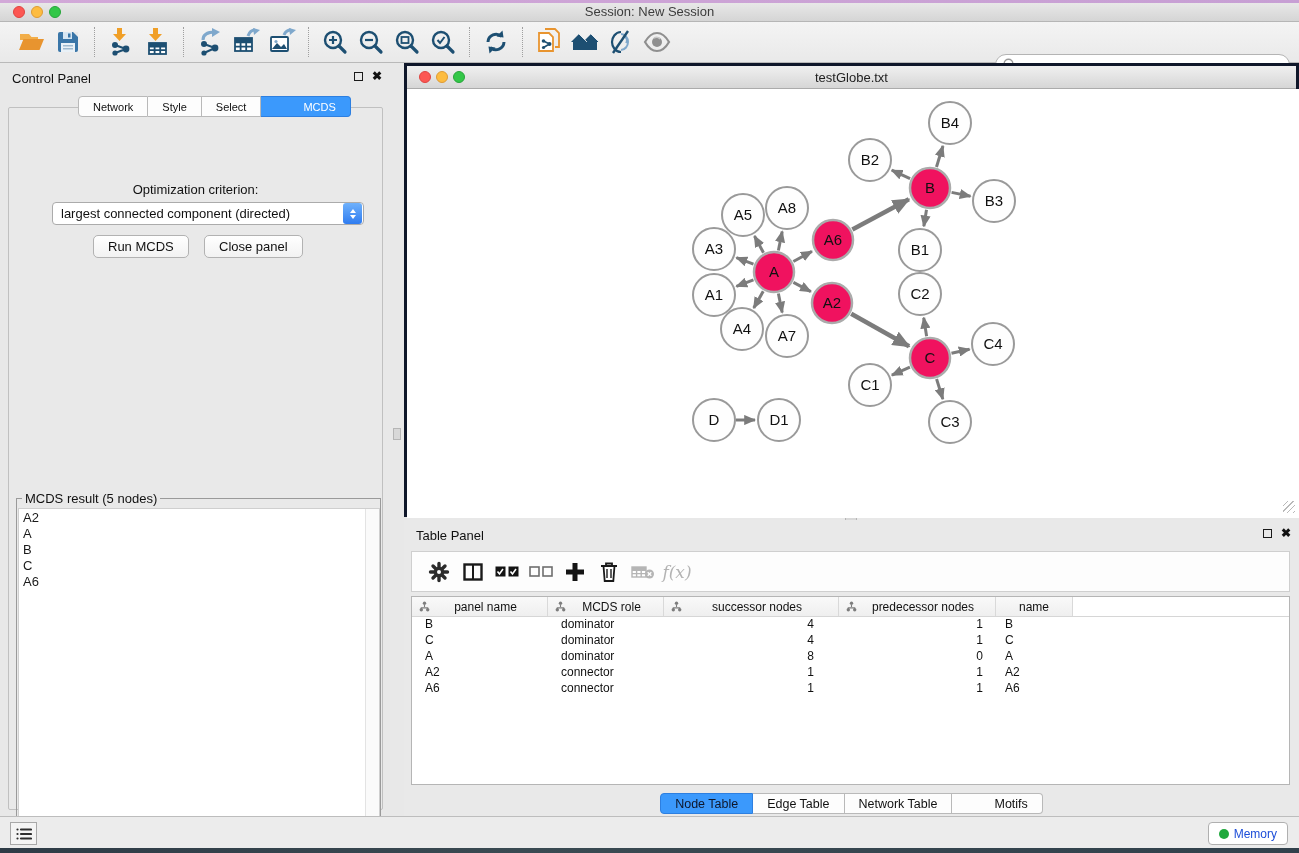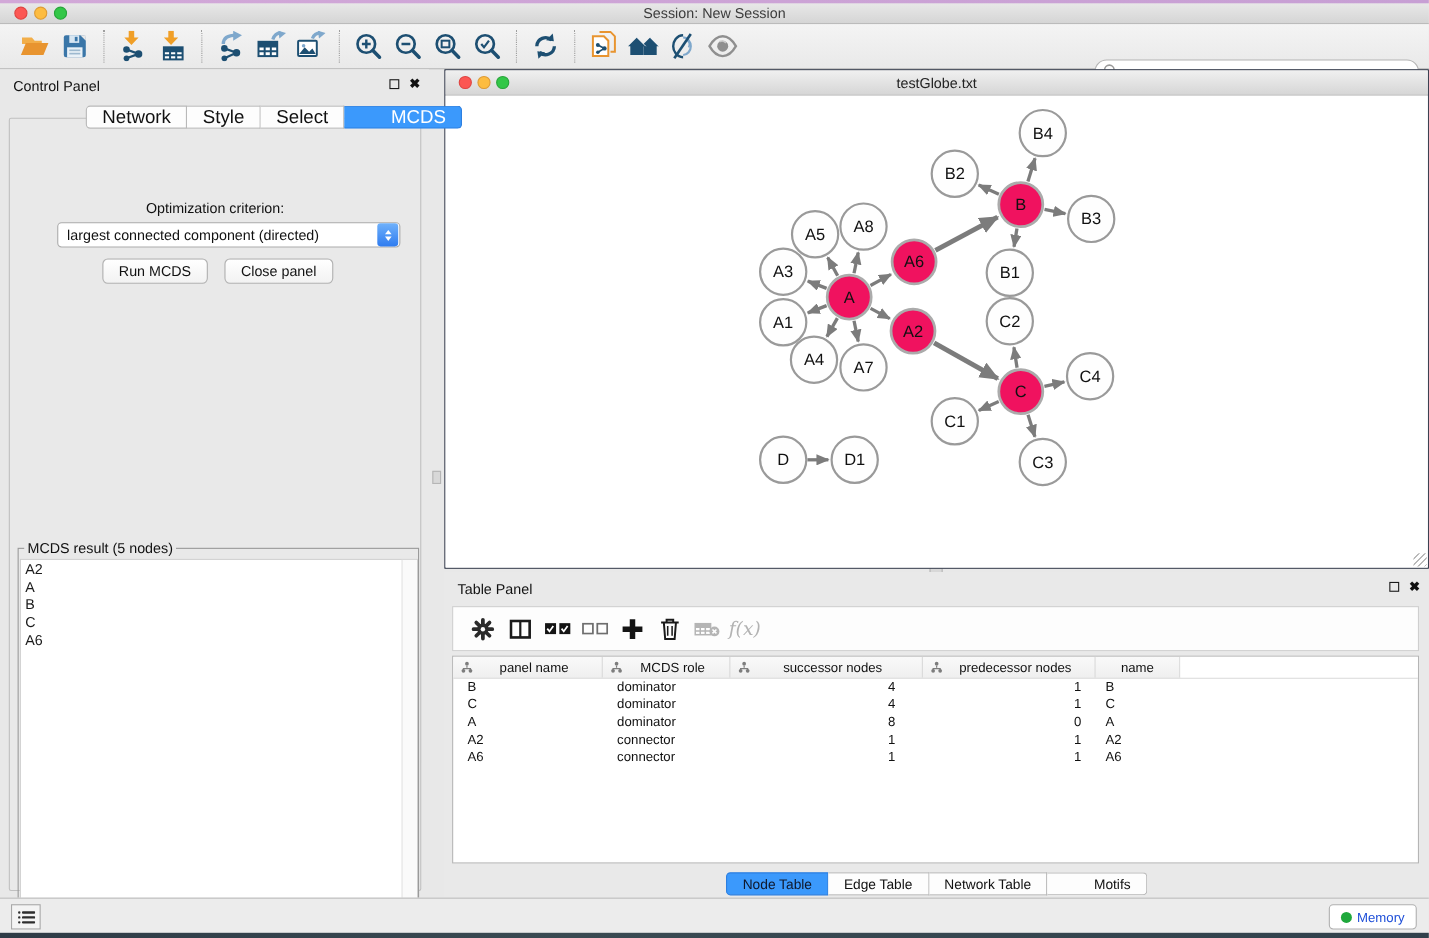--- a/index.html
+++ b/index.html
@@ -33,21 +33,21 @@
   .searchbox input { border:none; outline:none; flex:1; height:16px; font-size:12px; background:transparent; }
 
   
   .cpanel { left:0; top:63px; width:390px; height:753px; background:#e8e8e8; }
   .panel-head { position:absolute; left:12px; top:8px; font-size:13px; color:#111; }
   .panel-ctrls { position:absolute; right:8px; top:9px; display:flex; gap:9px; align-items:center; }
   .float-ico { width:9px; height:9px; border:1.5px solid #1a1a1a; display:inline-block; }
   .close-ico { font-size:12px; font-weight:bold; color:#111; line-height:9px; }
   .cp-tabs { position:absolute; left:78px; top:33px; display:flex; z-index:5; }
   .tabbtn { height:21px; padding:0 14px; background:#fdfdfd; border:1px solid #b9b9b9; border-left:none;
-    font-size:17px; display:flex; align-items:center; color:#111; }
+    font-size:11px; display:flex; align-items:center; color:#111; }
   .tabbtn:first-child { border-left:1px solid #b9b9b9; border-radius:4px 0 0 4px; }
   .tabbtn:last-child { border-radius:0 4px 4px 0;padding-left:42px; }
   .tabbtn.active { background:#3b99fc; border-color:#2d7fe0; color:#fff; }
   .cp-inner { position:absolute; left:8px; top:44px; width:375px; height:703px;
     border:1px solid #c0c0c0; border-radius:2px; background:#e9e9e9; }
   .opt-label { position:absolute; left:0; width:100%; top:74px; text-align:center; font-size:13px; color:#111; }
   .selectbox { position:absolute; left:43px; top:94px; width:312px; height:23px; background:#fff;
     border:1px solid #ababab; border-radius:4px; display:flex; align-items:center; }
   .selectbox .val { flex:1; font-size:13px; padding-left:8px; color:#111; white-space:nowrap; }
   .stepper { width:19px; height:21px; margin-right:1px; border-radius:3px;
@@ -62,21 +62,21 @@
   .mcds-list { position:absolute; left:1px; top:9px; width:362px; height:334px; background:#fff;
     border:1px solid #cfcfcf; font-size:13px; }
   .mcds-list .scroll { position:absolute; right:0; top:0; width:14px; height:100%; background:#fafafa; border-left:1px solid #e3e3e3; }
   .mcds-item { padding:1.5px 0 1.5px 4px; line-height:13px; }
 
   
   .vdiv-handle { left:393px; top:428px; width:8px; height:12px; background:#d8d8d8; border:1px solid #b5b5b5; }
   .hdiv-handle { left:845px; top:514px; width:12px; height:7px; background:#d8d8d8; border:1px solid #b5b5b5; }
 
   
-  .netwin { left:404px; top:63px; width:895px; height:454px; border:1px solid #0f172a; background:#fff; }
+  .netwin { left:404px; top:63px; width:895px; height:454px; border:3px solid #0f172a; background:#fff; }
   .net-titlebar { position:absolute; left:0; top:0; width:100%; height:23px;
     background:linear-gradient(#f0f0f0,#d6d6d6); border-bottom:1px solid #ababab;
     display:flex; align-items:center; justify-content:center; }
   .net-titlebar .title { font-size:13px; color:#222; }
   .net-canvas { position:absolute; left:0; top:23px; width:893px; height:429px; background:#fff; }
   .resize-grip { position:absolute; right:1px; bottom:1px; width:12px; height:12px;
     background:repeating-linear-gradient(135deg,transparent 0 3px,#b9b9b9 3px 4px); }
 
   
   .tpanel { left:404px; top:520px; width:895px; height:296px; background:#e9e9e9; }

